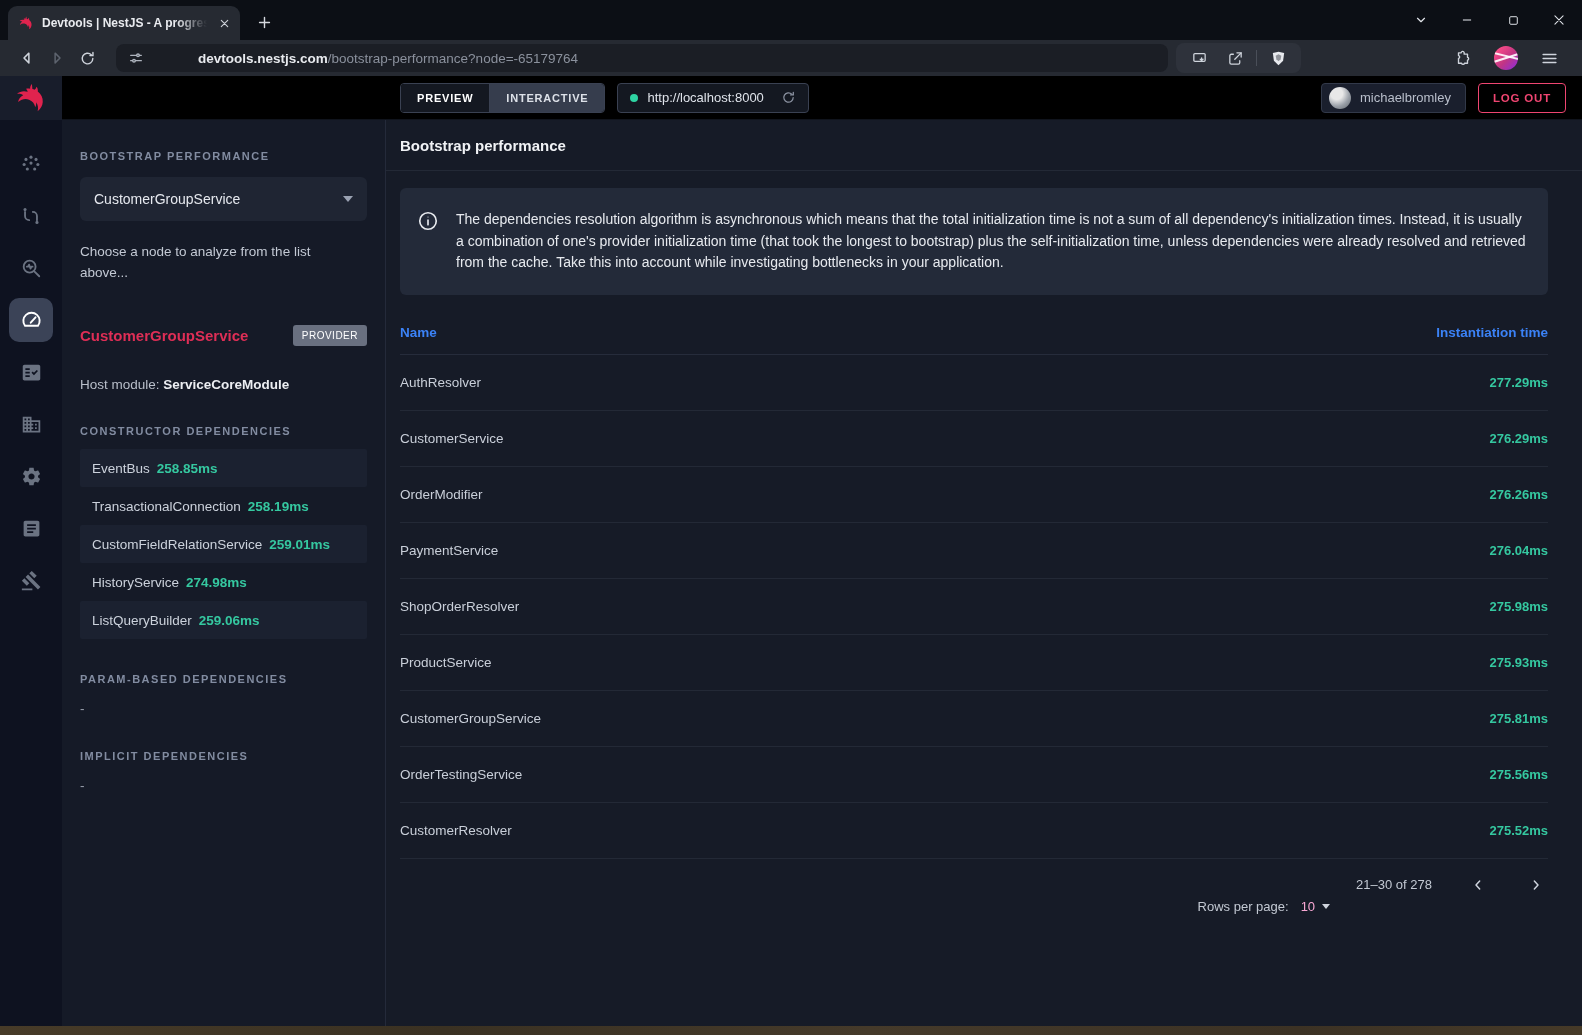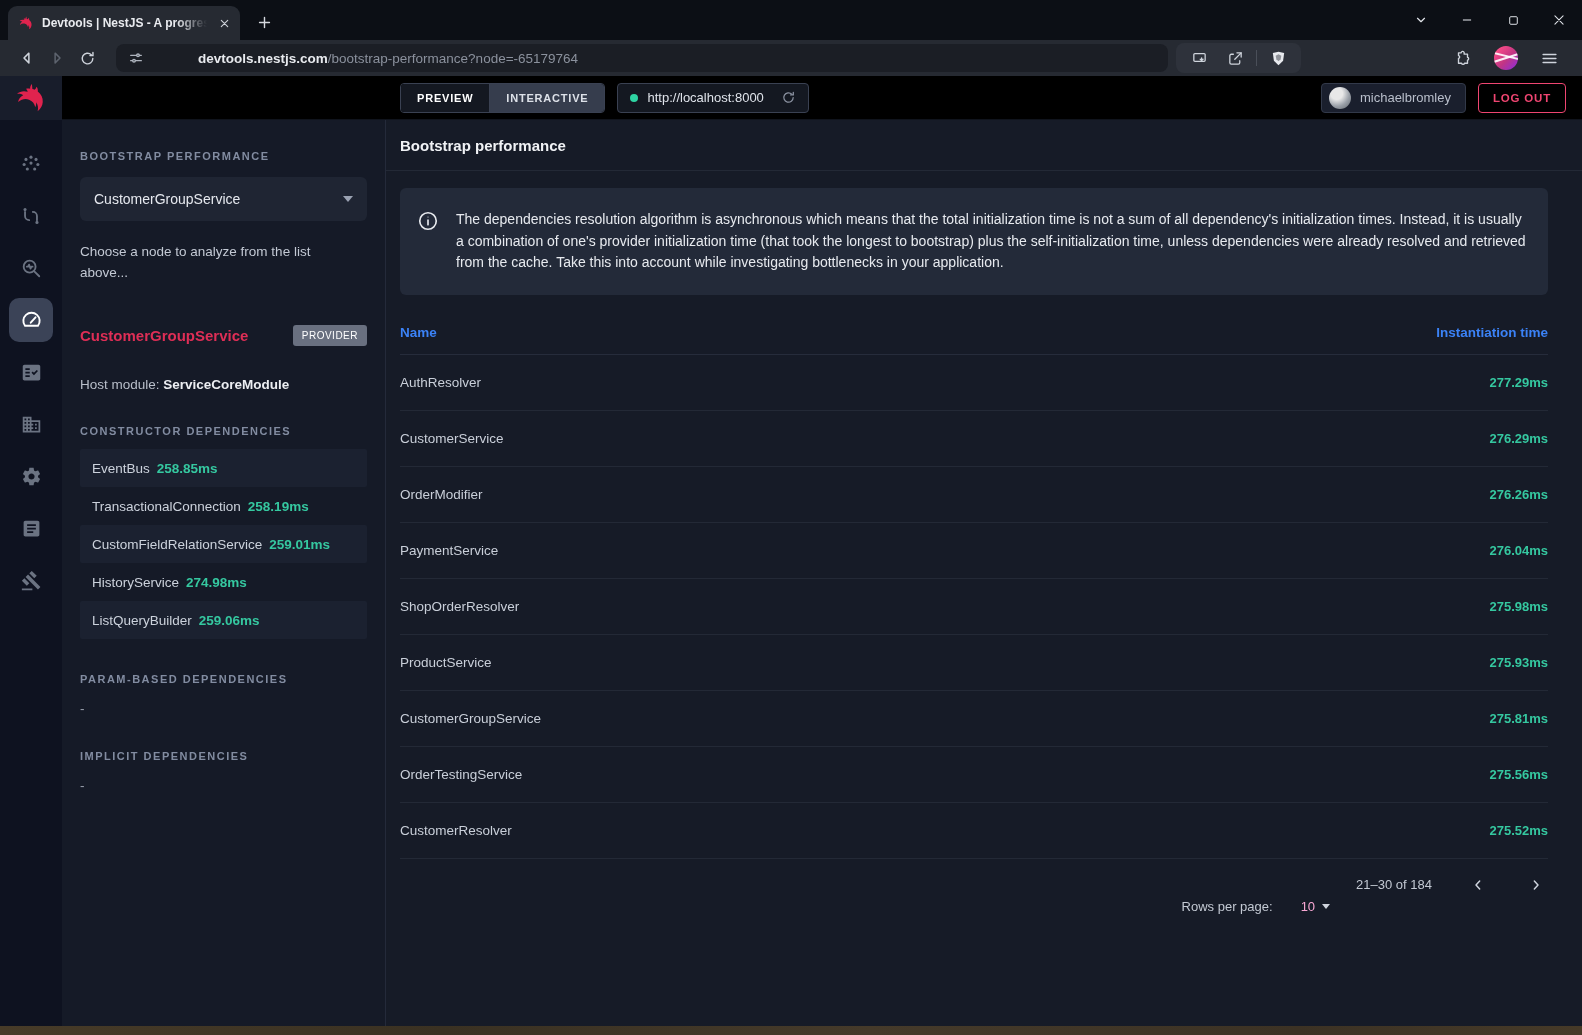--- a/index.html
+++ b/index.html
@@ -82,21 +82,21 @@
   .main-scroll{padding:17px 34px 0 14px;}
   .info-box{background:#232a39;border-radius:6px;display:flex;gap:17px;padding:21px 18px 21px 17px;}
   .info-icon{flex:0 0 22px;color:#e7eaee;margin-top:1px;}
   .info-text{color:#e7eaef;font-size:14px;line-height:21.5px;}
   .tbl-head{display:flex;justify-content:space-between;align-items:center;height:44px;margin-top:16px;border-bottom:1px solid #262c3b;}
   .col-h{color:#3b82f6;font-size:13.5px;font-weight:bold;}
   .tbl-row{display:flex;justify-content:space-between;align-items:center;height:56px;border-bottom:1px solid #232936;}
   .row-name{color:#c9cfd9;font-size:13.5px;}
   .row-time{color:var(--teal);font-size:13px;font-weight:bold;}
   .pagination{display:flex;align-items:center;justify-content:flex-end;height:52px;gap:26px;color:#c3c9d3;font-size:13px;}
-  .rpp{display:flex;align-items:center;gap:28px;margin-top:44px;}
+  .rpp{display:flex;align-items:center;gap:12px;margin-top:44px;}
   .rpp-value{display:flex;align-items:center;gap:7px;color:#f9a8d4;}
   .rpp-caret{width:0;height:0;border-left:4.5px solid transparent;border-right:4.5px solid transparent;border-top:5.5px solid #cfd4dd;}
   .pg-btns{display:flex;align-items:center;gap:34px;padding-left:8px;color:#cfd5de;}
   .pg-btn{display:flex;align-items:center;justify-content:center;width:24px;height:24px;}
 
   .desktop-strip{position:absolute;left:0;right:0;bottom:0;height:9px;background:linear-gradient(90deg,#473b28,#3a3122 28%,#453a2a 55%,#3c3224 82%,#463a28);}
   svg{display:block;}
 </style>
 </head>
 <body>
@@ -430,21 +430,21 @@
             </div>
 
           <div class="pagination">
             <div class="rpp">
               <span>Rows per page:</span>
               <span class="rpp-value">
                 <span>10</span>
                 <span class="rpp-caret"></span>
               </span>
             </div>
-            <span>21–30 of 184</span>
+            <span>21–30 of 278</span>
             <div class="pg-btns">
               <span class="pg-btn">
                 <svg viewBox="0 0 24 24" width="16" height="16" fill="none" stroke="currentColor" stroke-width="2.2" stroke-linecap="round" stroke-linejoin="round">
                     <path d="M14.5 6 9 12l5.5 6"></path>
                   </svg>
               </span>
               <span class="pg-btn">
                 <svg viewBox="0 0 24 24" width="16" height="16" fill="none" stroke="currentColor" stroke-width="2.2" stroke-linecap="round" stroke-linejoin="round">
                     <path d="M9.5 6 15 12l-5.5 6"></path>
                   </svg>

